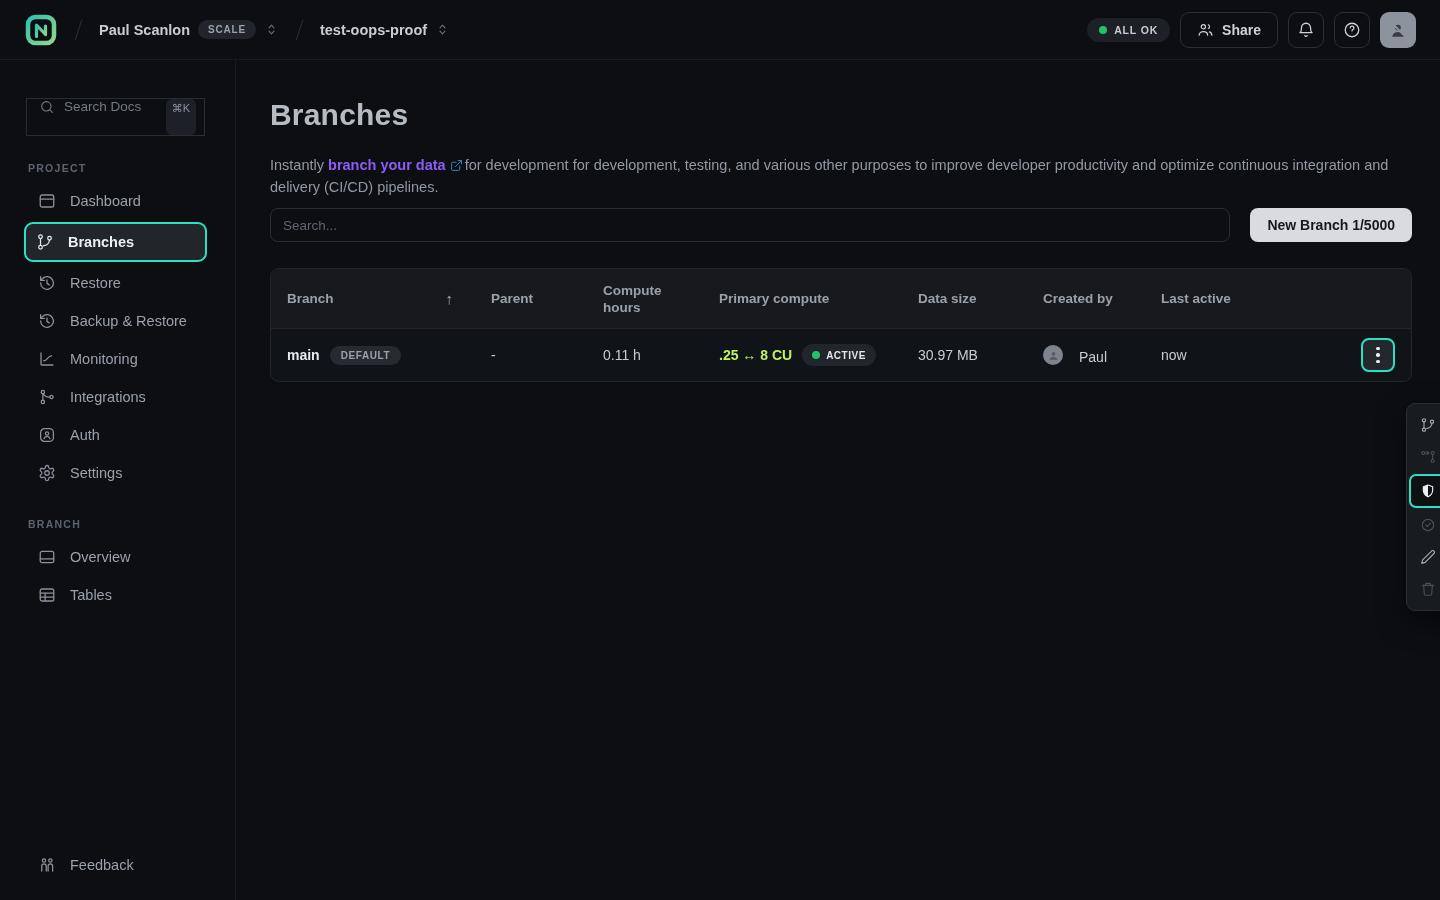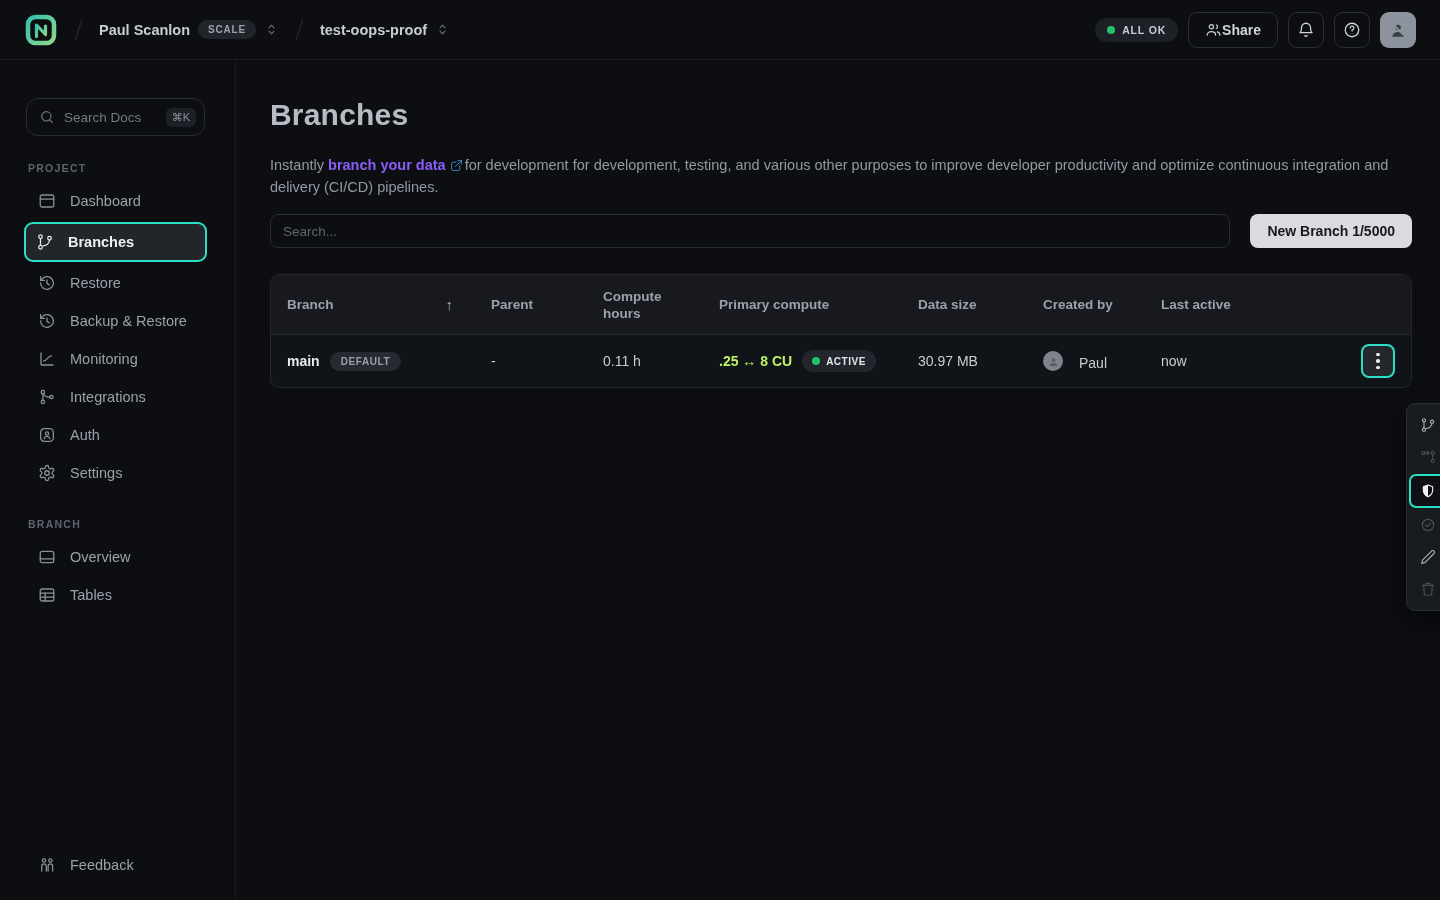--- a/index.html
+++ b/index.html
@@ -18,52 +18,52 @@
   .logo { width:34px; height:34px; }
   .crumb-slash { width:1px; height:22px; background:#2c3036; transform:rotate(18deg); margin:0 10px; }
   .crumb { display:flex; align-items:center; gap:8px; color:#c9cdd3; font-size:14.5px; font-weight:600; }
   .pill { background:#21252b; color:#9aa1ab; border-radius:999px; font-size:10px; font-weight:700;
           letter-spacing:.08em; padding:4px 10px; }
   .chev-updown { color:#6b727c; cursor:pointer; }
   .topbar-right { margin-left:auto; display:flex; align-items:center; gap:10px; }
   .status-pill { display:flex; align-items:center; gap:7px; background:#1d2127; border-radius:999px;
                  height:24px; padding:0 12px; font-size:10.5px; font-weight:700; letter-spacing:.08em; color:#c9cdd3; }
   .dot { width:8px; height:8px; border-radius:50%; background:#23c16b; }
-  .tb-btn { display:flex; align-items:center; justify-content:center; gap:0; height:36px;
+  .tb-btn { display:flex; align-items:center; justify-content:center; gap:8px; height:36px;
             border:1px solid #2a2e35; border-radius:9px; background:transparent; color:#cfd3d8;
             font-size:14px; font-weight:600; cursor:pointer; }
   .share-btn { padding:0 16px; }
   .icon-btn { width:36px; height:36px; color:#cfd3d8; }
   .avatar-top { width:36px; height:36px; border-radius:9px; background:#8d939c; display:flex;
                 align-items:center; justify-content:center; color:#3a3e45; cursor:pointer; }
 
   
   .shell { display:flex; height:840px; }
   .sidebar { width:236px; border-right:1px solid #181b20; padding:38px 30px 16px 26px;
              display:flex; flex-direction:column; }
-  .search-docs { height:38px; border:1px solid #282c33; border-radius:12px; display:flex;
-                 align-items:center; gap:9px; padding:0 8px 0 12px; color:#727a84; cursor:text; }
+  .search-docs { height:38px; border:1px solid #282c33; border-radius:0; display:flex;
+                 gap:9px; padding:0 8px 0 12px; color:#727a84; cursor:text; }
   .search-docs .ph { font-size:13.5px; color:#727a84; flex:1; }
   .kbd { background:#1d2127; border-radius:6px; font-size:11px; color:#8b919b; padding:3px 6px; }
   .section-label { font-size:10.5px; font-weight:700; letter-spacing:.12em; color:#5d646e; margin:26px 0 8px 2px; }
   .nav-item { height:38px; display:flex; align-items:center; gap:14px; padding:0 12px; border-radius:9px;
               color:#9aa1ab; cursor:pointer; font-size:14.5px; }
   .nav-item .nav-ico { color:#8b919b; }
   .nav-item.active { border:2px solid #2be0c2; background:#222529; color:#eef0f2; font-weight:600;
                      padding:0 10px; height:40px; margin:2px -2px; }
   .nav-item.active .nav-ico { color:#e6e8ea; }
   .feedback { margin-top:auto; }
 
   
   .main { flex:1; padding:38px 28px 0 34px; position:relative; }
   .page-title { font-size:30px; font-weight:700; color:#b6bcc4; letter-spacing:.2px; }
   .desc { margin-top:22px; font-size:14.5px; line-height:22px; color:#9299a3; max-width:1120px; }
   .desc a { color:#8b5cf6; font-weight:700; text-decoration:none; cursor:pointer; }
   .ext-ico { display:inline-block; vertical-align:-2px; margin:0 2px 0 4px; color:#3f8ed6; }
-  .controls { margin-top:16px; display:flex; gap:20px; }
+  .controls { margin-top:10px; display:flex; gap:20px; }
   .search-input { flex:1; height:34px; background:transparent; border:1px solid #282c33; border-radius:8px;
                   padding:0 12px; color:#d8dbdf; font-size:13.5px; font-family:inherit; }
   .search-input::placeholder { color:#5f6670; }
   .primary-btn { height:34px; padding:0 17px; background:#d9dbde; color:#16181c; font-weight:600;
                  font-size:14px; border:none; border-radius:8px; cursor:pointer; white-space:nowrap; }
 
   
   .table { margin-top:26px; border:1px solid #23262c; border-radius:9px; background:#101318; overflow:visible; }
   .tgrid { display:grid; grid-template-columns:204px 112px 116px 199px 125px 118px 130px 1fr;
            align-items:center; padding:0 16px; }

